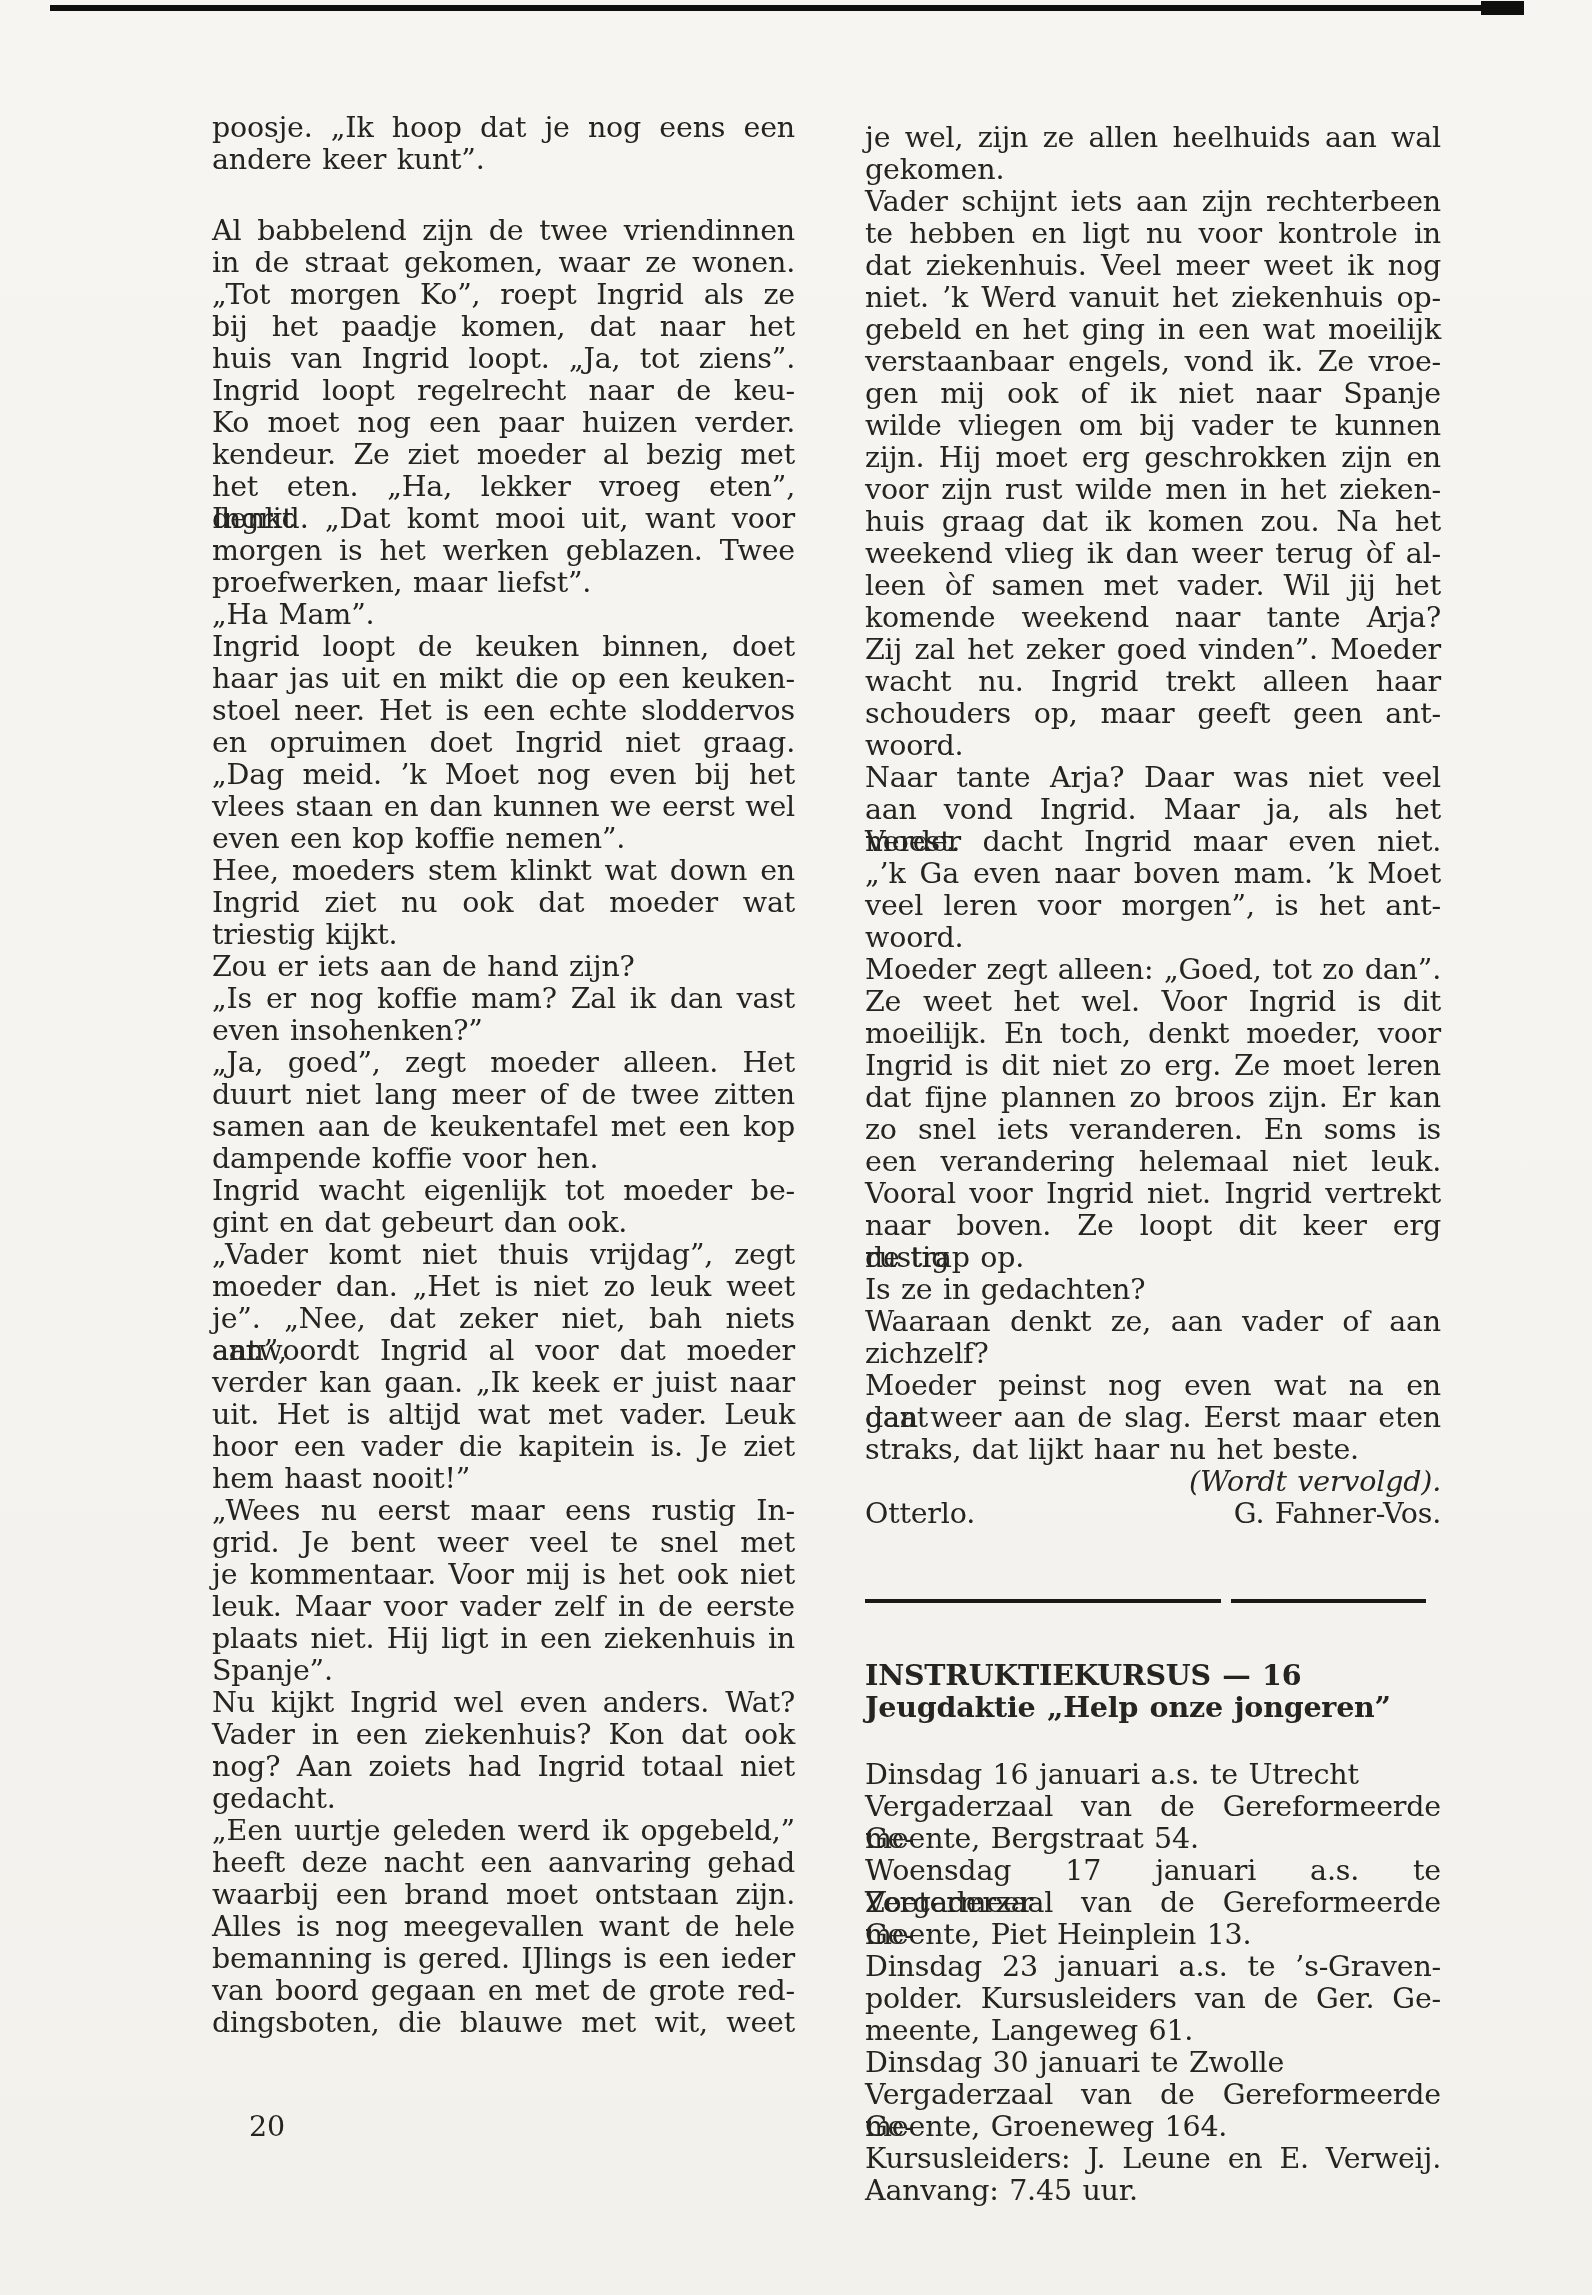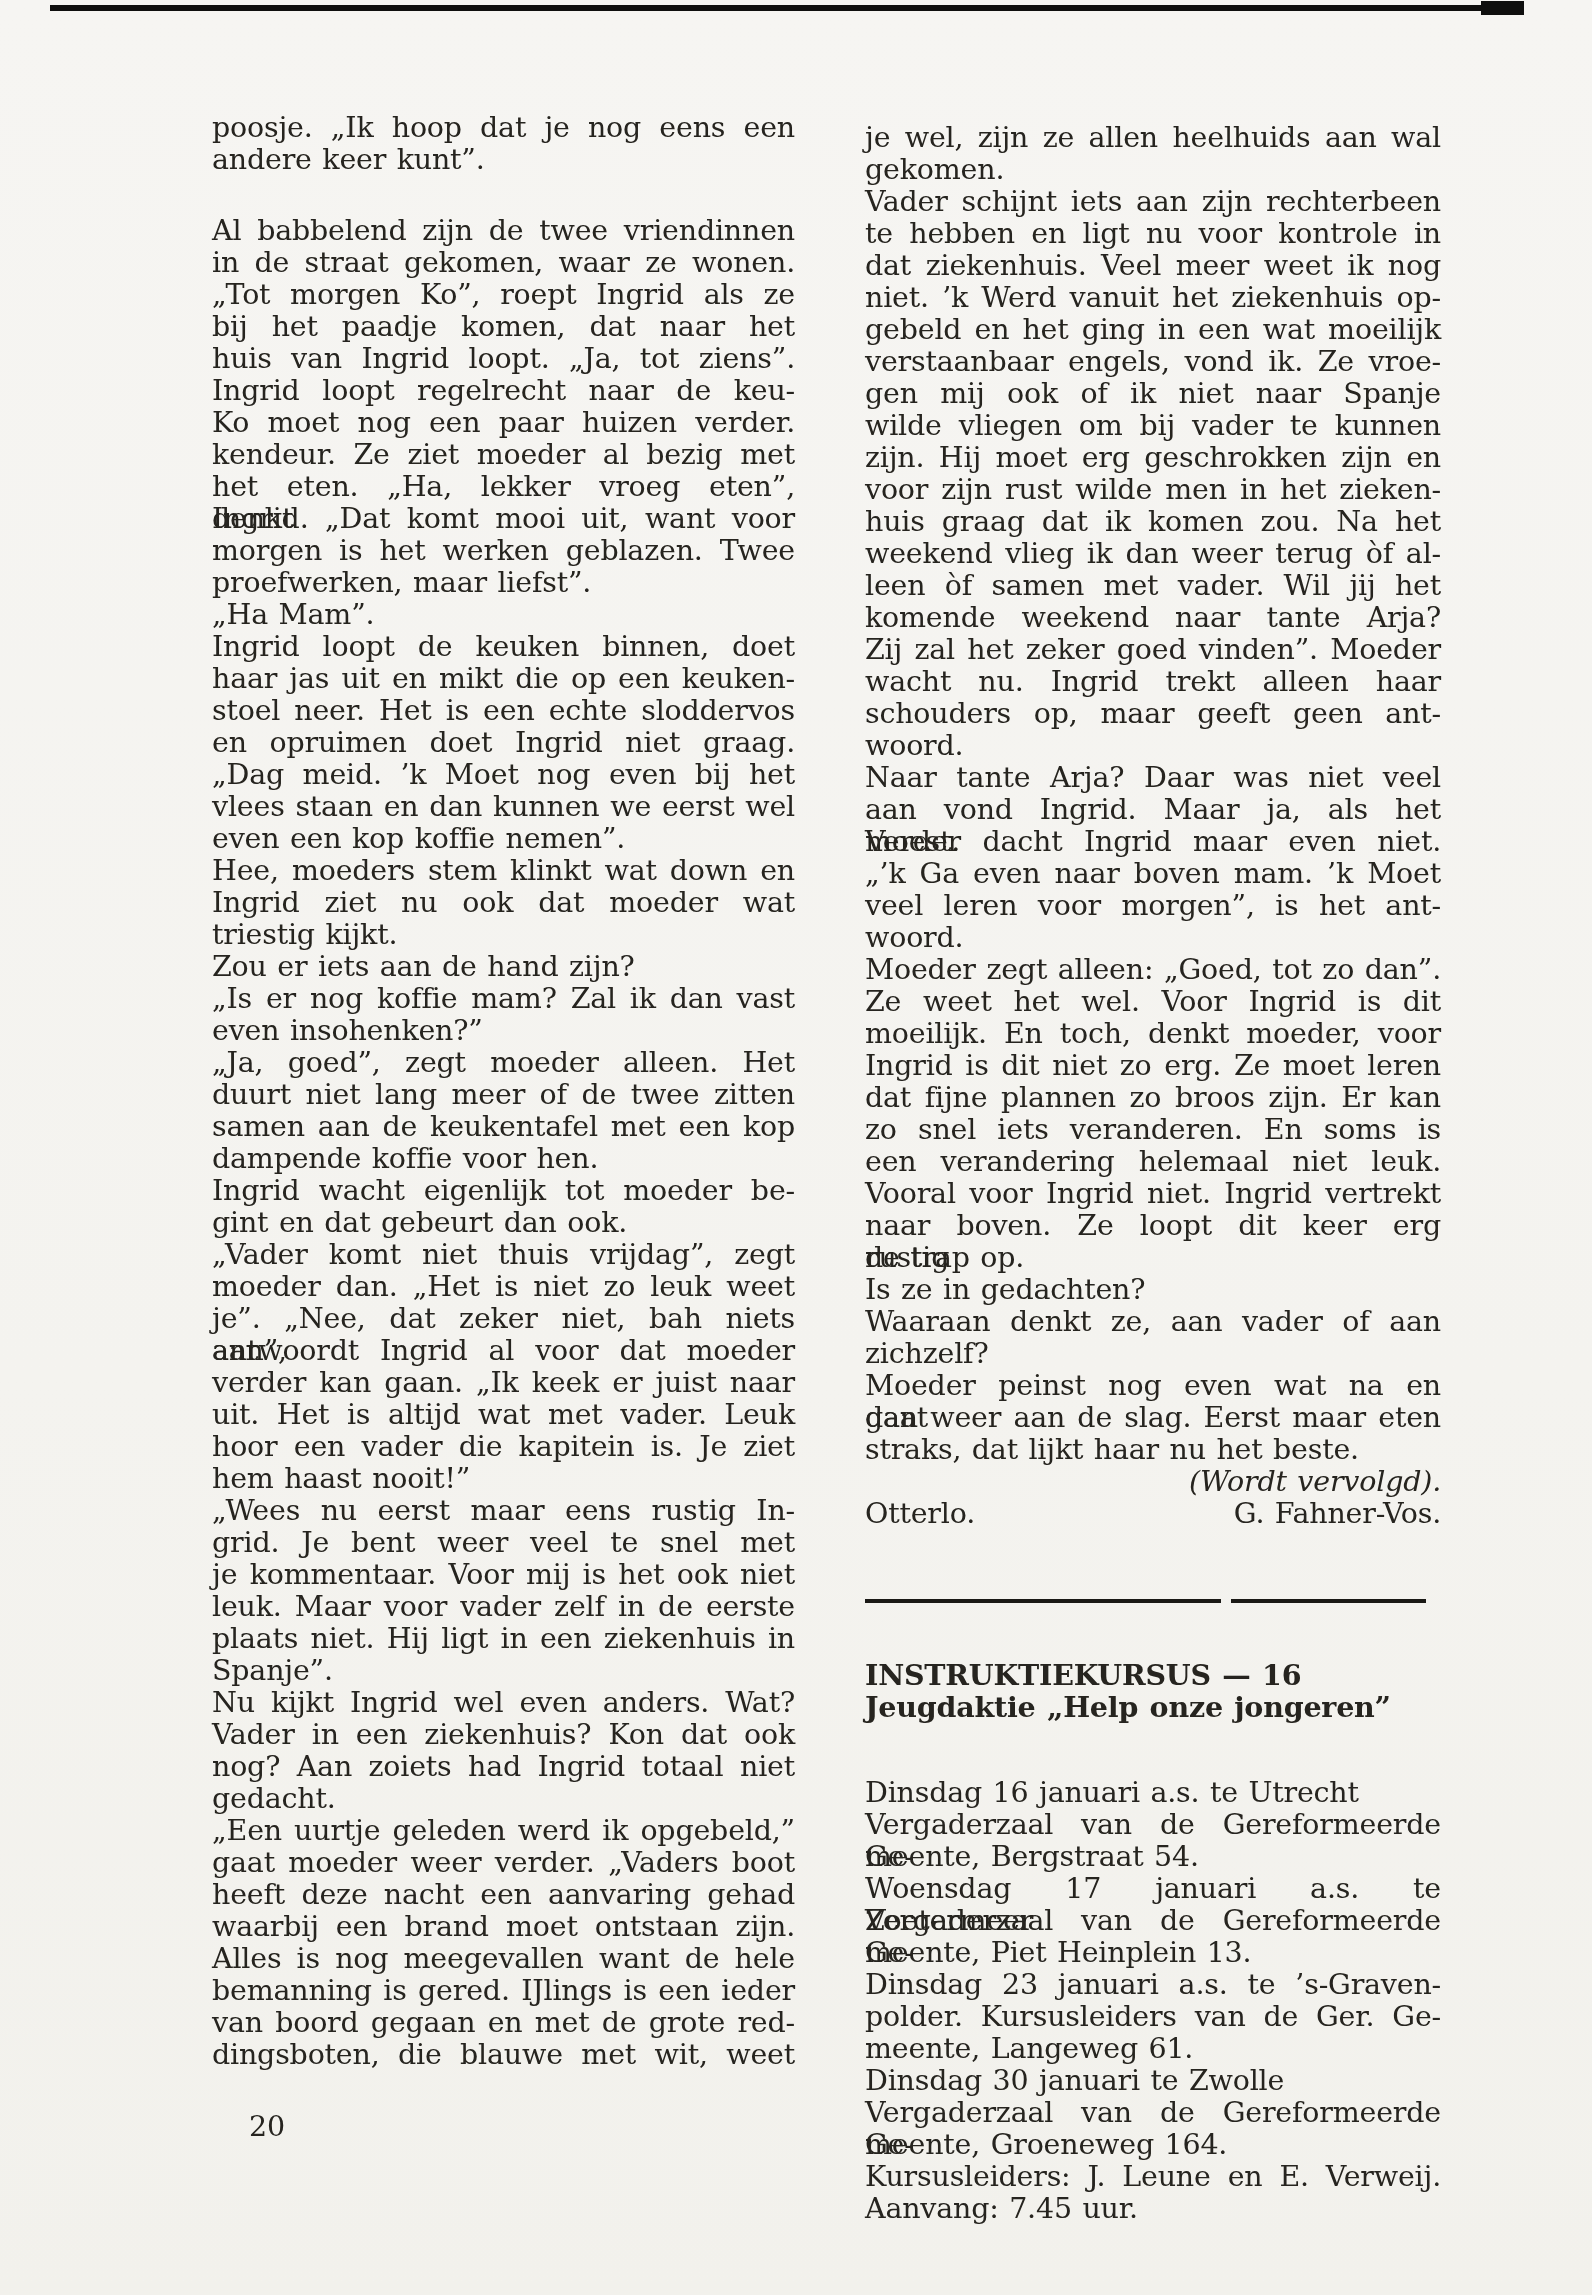--- a/index.html
+++ b/index.html
@@ -103,21 +103,20 @@
       <div class="line">grid. Je bent weer veel te snel met</div>
       <div class="line">je kommentaar. Voor mij is het ook niet</div>
       <div class="line">leuk. Maar voor vader zelf in de eerste</div>
       <div class="line">plaats niet. Hij ligt in een ziekenhuis in</div>
       <div class="line e">Spanje”.</div>
       <div class="line">Nu kijkt Ingrid wel even anders. Wat?</div>
       <div class="line">Vader in een ziekenhuis? Kon dat ook</div>
       <div class="line">nog? Aan zoiets had Ingrid totaal niet</div>
       <div class="line e">gedacht.</div>
       <div class="line">„Een uurtje geleden werd ik opgebeld,”</div>
-      <div class="line">gaat moeder weer verder. „Vaders boot</div>
       <div class="line">heeft deze nacht een aanvaring gehad</div>
       <div class="line">waarbij een brand moet ontstaan zijn.</div>
       <div class="line">Alles is nog meegevallen want de hele</div>
       <div class="line">bemanning is gered. IJlings is een ieder</div>
       <div class="line">van boord gegaan en met de grote red-</div>
       <div class="line">dingsboten, die blauwe met wit, weet</div>
     </div>
   <div class="col" id="right-story">
       <div class="line">je wel, zijn ze allen heelhuids aan wal</div>
       <div class="line e">gekomen.</div>
@@ -169,21 +168,21 @@
     </div>
 
   <div class="divider">
     <span class="seg seg1"></span>
     <span class="seg seg2"></span>
   </div>
 
   <div class="col" id="course">
       <div class="line e b">INSTRUKTIEKURSUS — 16</div>
       <div class="line e b">Jeugdaktie „Help onze jongeren”</div>
-      <div class="line e" style="margin-top: 54px;">Dinsdag 16 januari a.s. te Utrecht</div>
+      <div class="line e" style="margin-top: 36px;">Dinsdag 16 januari a.s. te Utrecht</div>
       <div class="line">Vergaderzaal van de Gereformeerde Ge-</div>
       <div class="line e">meente, Bergstraat 54.</div>
       <div class="line">Woensdag 17 januari a.s. te Zoetermeer</div>
       <div class="line">Vergaderzaal van de Gereformeerde Ge-</div>
       <div class="line e">meente, Piet Heinplein 13.</div>
       <div class="line">Dinsdag 23 januari a.s. te ’s-Graven-</div>
       <div class="line">polder. Kursusleiders van de Ger. Ge-</div>
       <div class="line e">meente, Langeweg 61.</div>
       <div class="line e">Dinsdag 30 januari te Zwolle</div>
       <div class="line">Vergaderzaal van de Gereformeerde Ge-</div>

